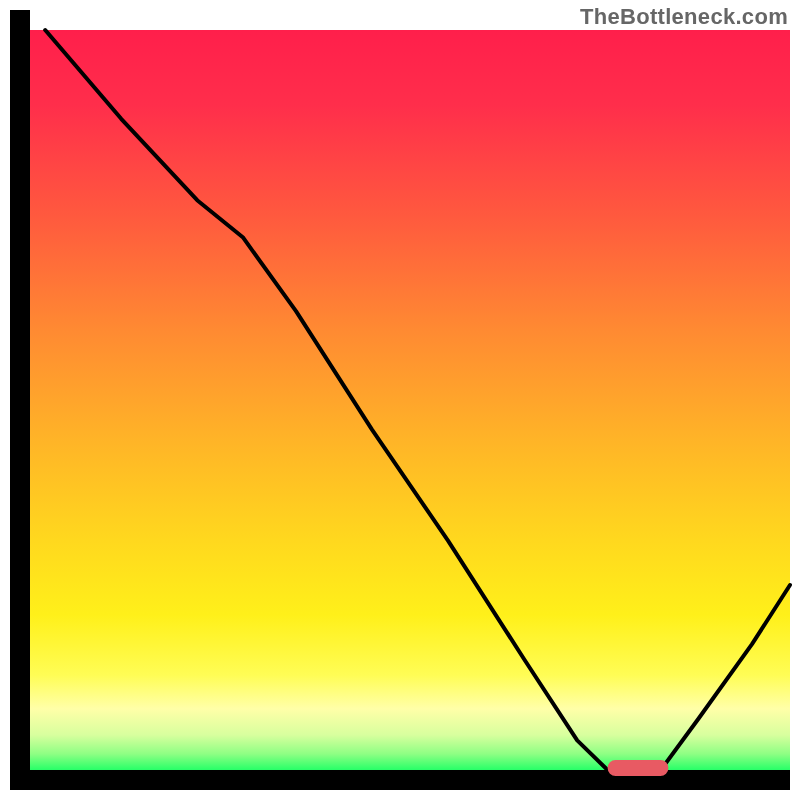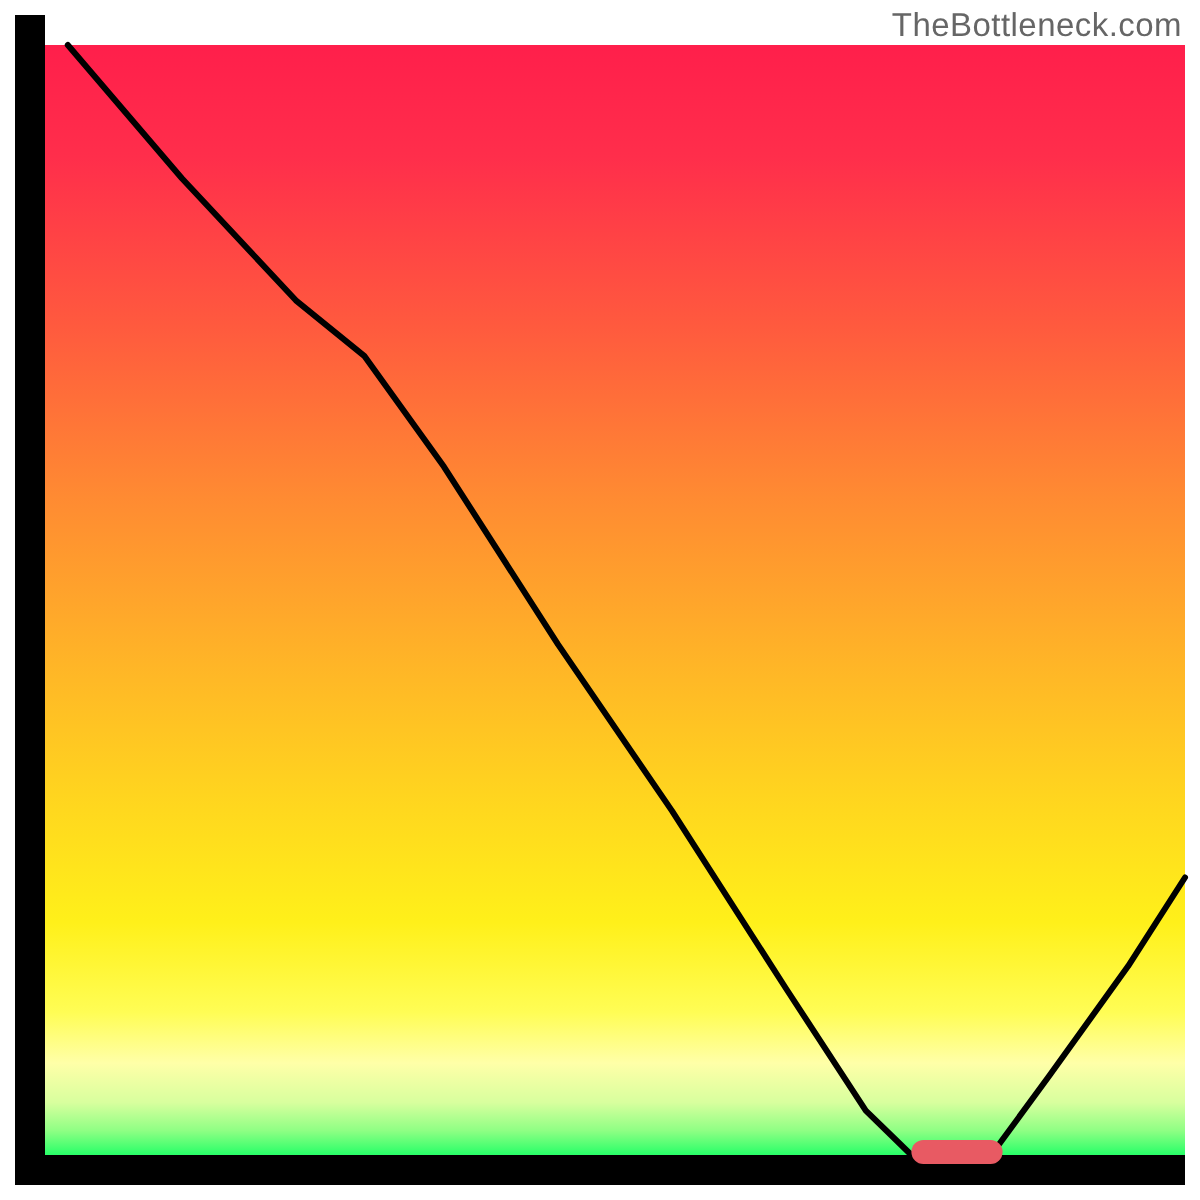--- a/index.html
+++ b/index.html
@@ -14,21 +14,21 @@
   .container {
     position: relative;
     width: 800px;
     height: 800px;
   }
   .watermark {
     position: absolute;
     top: 4px;
     right: 12px;
     font-size: 22px;
-    font-weight: normal;
+    font-weight: bold;
     color: #666666;
     letter-spacing: 0.3px;
   }
   svg.chart {
     position: absolute;
     top: 0;
     left: 0;
   }
 </style>
 </head>

